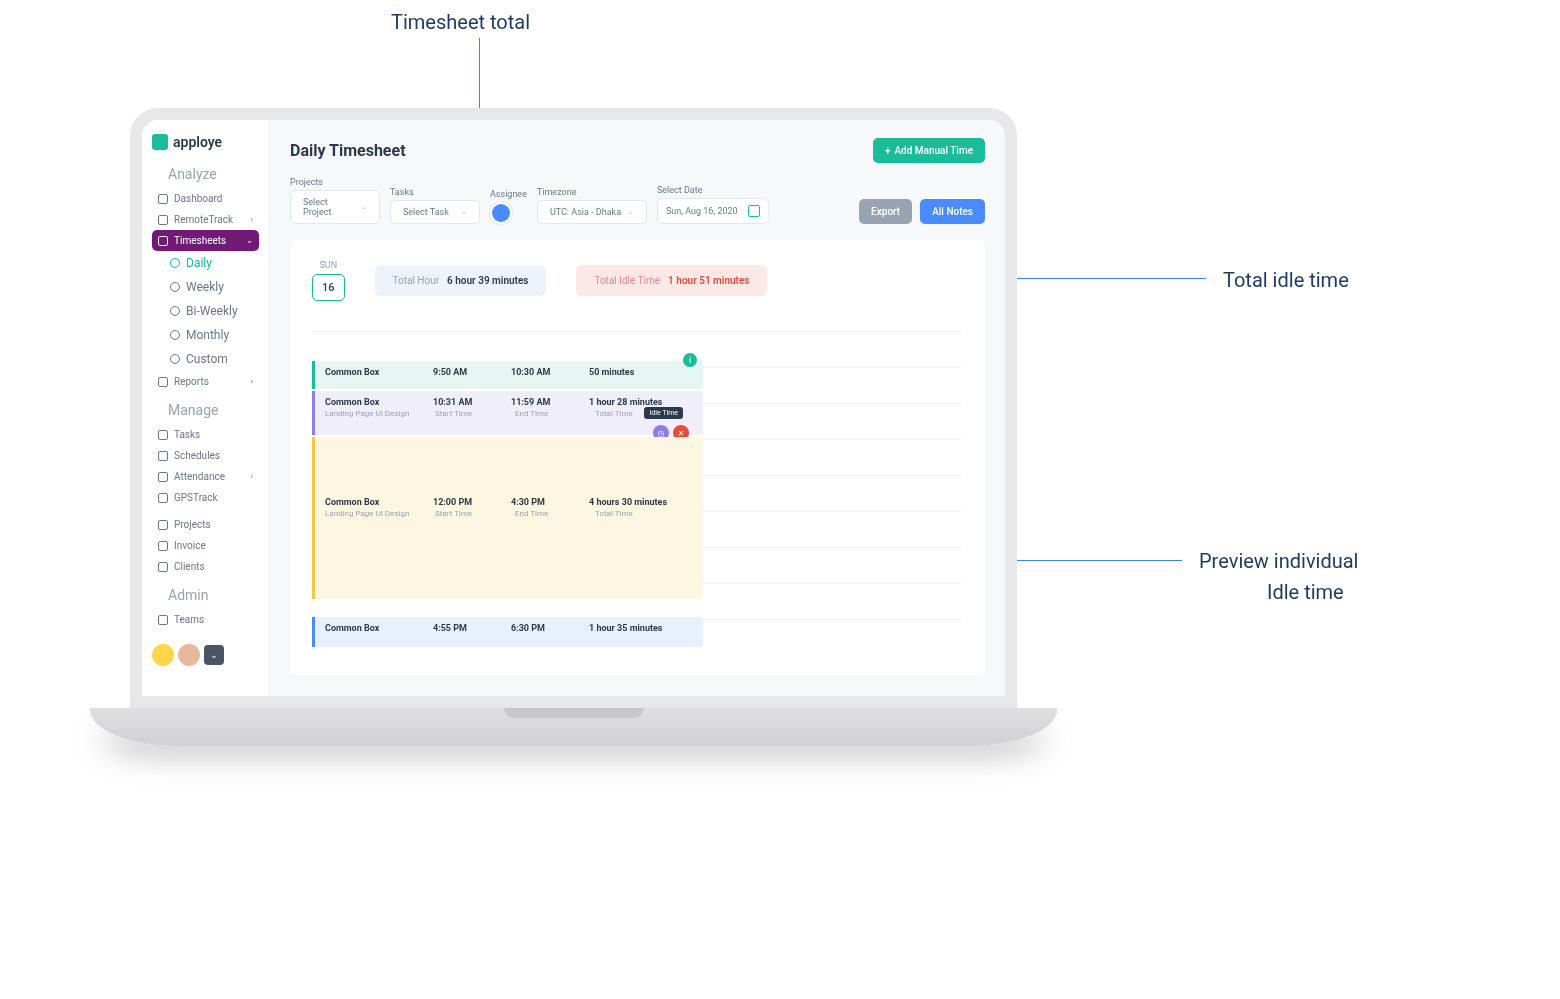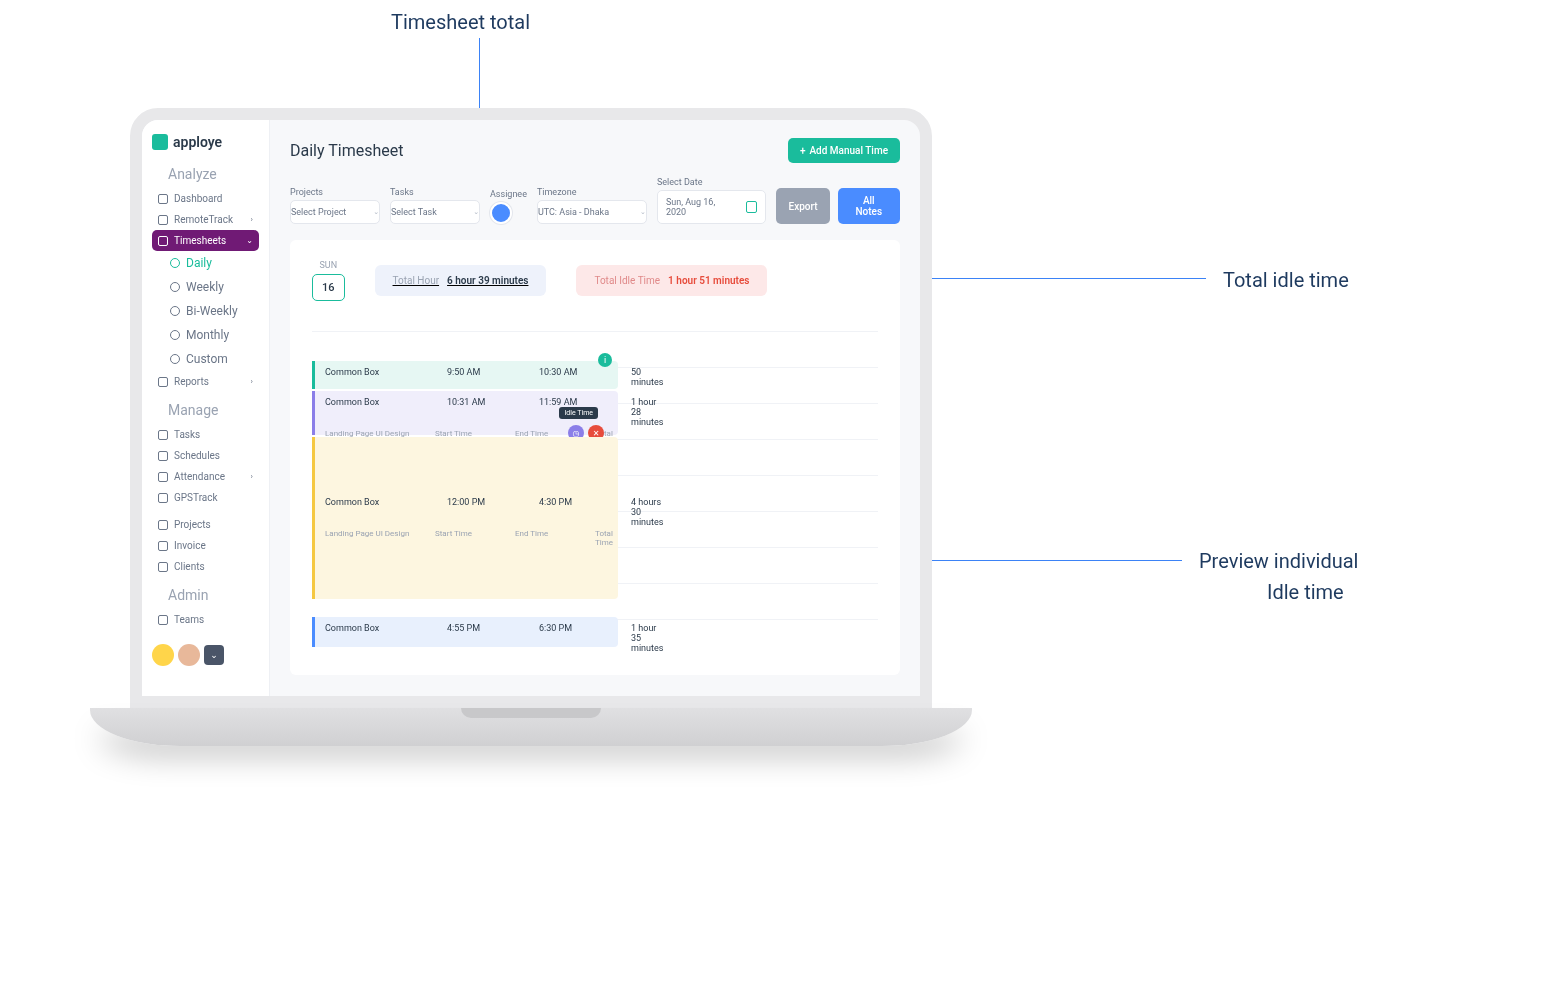--- a/index.html
+++ b/index.html
@@ -4,21 +4,21 @@
 <style>
 * { margin: 0; padding: 0; box-sizing: border-box; font-family: -apple-system, BlinkMacSystemFont, "Segoe UI", Roboto, sans-serif; }
 body { background: #fff; width: 1560px; height: 999px; position: relative; }
 
 
 .annotation { position: absolute; color: #1e3a5f; font-size: 20px; }
 .ann-line { position: absolute; background: #3b82f6; }
 .ann-dot { position: absolute; width: 8px; height: 8px; border-radius: 50%; background: #3b82f6; }
 
 
-.laptop { position: absolute; left: 130px; top: 108px; width: 802px; }
+.laptop { position: absolute; left: 130px; top: 108px; width: 887px; }
 .laptop-screen { background: #f7f8fa; border: 12px solid #e8e8ea; border-radius: 28px 28px 0 0; height: 600px; overflow: hidden; display: flex; }
 .laptop-base { height: 38px; background: linear-gradient(#e0e0e2, #d0d0d2); border-radius: 0 0 90px 90px / 0 0 36px 36px; box-shadow: 0 18px 30px -8px rgba(0,0,0,.25); position: relative; margin: 0 -40px; }
 .laptop-notch { position: absolute; left: 50%; transform: translateX(-50%); top: 0; width: 140px; height: 10px; background: #c8c8ca; border-radius: 0 0 12px 12px; }
 
 
 .sidebar { width: 128px; background: #fff; border-right: 1px solid #eef0f4; padding: 14px 10px; font-size: 10px; overflow: hidden; }
 .logo { display: flex; align-items: center; gap: 5px; font-weight: 600; font-size: 14px; color: #2b3a4a; margin-bottom: 16px; }
 .logo-mark { width: 16px; height: 16px; background: #1abc9c; border-radius: 3px; position: relative; }
 .section-label { color: #9aa3b2; font-size: 14px; margin: 10px 16px 6px; }
 .nav-item { display: flex; align-items: center; gap: 6px; padding: 5px 6px; color: #6b7688; border-radius: 5px; cursor: pointer; }
@@ -28,60 +28,60 @@
 .nav-icon { width: 10px; height: 10px; border: 1px solid currentColor; border-radius: 2px; flex-shrink: 0; }
 .nav-icon.circle { border-radius: 50%; }
 .nav-chevron { margin-left: auto; font-size: 8px; }
 .footer-avatars { display: flex; gap: 4px; margin-top: 14px; align-items: center; }
 .av { width: 22px; height: 22px; border-radius: 50%; background: #ffd54a; }
 .av2 { width: 22px; height: 22px; border-radius: 50%; background: #e8b89a; }
 .av-more { width: 20px; height: 20px; background: #4a5568; color: #fff; border-radius: 4px; display: flex; align-items: center; justify-content: center; font-size: 9px; }
 
 .main { flex: 1; padding: 18px 20px; overflow: hidden; }
 .page-header { display: flex; justify-content: space-between; align-items: center; margin-bottom: 14px; }
-.page-title { font-size: 16px; font-weight: 400; color: #2b3a4a; }
+.page-title { font-size: 16px; font-weight: 700; color: #2b3a4a; }
 .btn { padding: 7px 12px; border-radius: 5px; font-size: 10px; font-weight: 500; border: none; cursor: pointer; display: inline-flex; align-items: center; gap: 4px; }
 .btn-teal { background: #1abc9c; color: #fff; }
 .btn-gray { background: #9aa3b2; color: #fff; }
 .btn-blue { background: #4a8cff; color: #fff; }
 
 .filters { display: flex; gap: 10px; align-items: flex-end; margin-bottom: 16px; }
 .filter { display: flex; flex-direction: column; gap: 3px; }
 .filter label { font-size: 9px; color: #6b7688; }
-.select { background: #fff; border: 1px solid #e4e7ed; border-radius: 5px; padding: 6px 0; font-size: 9px; color: #6b7688; display: flex; align-items: center; gap: 6px; cursor: pointer; }
+.select { background: #fff; border: 1px solid #e4e7ed; border-radius: 5px; padding: 6px 12px; font-size: 9px; color: #6b7688; display: flex; align-items: center; gap: 6px; cursor: pointer; }
 .select .chev { margin-left: auto; font-size: 7px; color: #b0b8c5; }
 .avatar-small { width: 22px; height: 22px; border-radius: 50%; background: #4a8cff; border: 2px solid #fff; box-shadow: 0 0 0 1px #e4e7ed; }
 .date-pick { background: #fff; border: 1px solid #e4e7ed; border-radius: 5px; padding: 6px 8px; font-size: 9px; color: #6b7688; display: flex; align-items: center; gap: 10px; }
 .cal-icon { width: 12px; height: 12px; border: 1px solid #1abc9c; border-radius: 2px; }
 
 .card { background: #fff; border-radius: 6px; padding: 20px 22px; }
 .card-header { display: flex; align-items: center; gap: 30px; margin-bottom: 14px; }
 .day-box { text-align: center; }
 .day-name { font-size: 9px; color: #9aa3b2; margin-bottom: 4px; }
 .day-num { border: 1px solid #1abc9c; border-radius: 5px; padding: 6px 9px; font-size: 11px; color: #2b3a4a; font-weight: 500; }
 .total-pill { padding: 10px 18px; border-radius: 6px; font-size: 10px; display: flex; gap: 8px; }
-.pill-hour { background: #eef2fb; text-decoration: underline; }
+.pill-hour { background: #eef2fb; }
 .pill-idle { background: #fde8e8; }
 .pill-label { color: #9aa3b2; }
 .pill-idle .pill-label { color: #e08a8a; }
 .pill-value { font-weight: 600; color: #2b3a4a; }
 .pill-idle .pill-value { color: #e74c3c; }
 
 .timeline { display: flex; font-size: 10px; }
 .time-col { width: 44px; color: #6b7688; }
 .time-col div { height: 36px; }
 .tz-label { font-size: 8px; color: #9aa3b2; margin-bottom: 6px; }
 .events { flex: 1; position: relative; }
 .hour-line { height: 36px; border-top: 1px solid #f0f2f6; }
 .event { position: absolute; left: 0; right: 260px; border-left: 3px solid; padding: 6px 10px; border-radius: 0 4px 4px 0; }
 .ev-teal { background: #e6f7f3; border-color: #1abc9c; }
 .ev-purple { background: #f0eefb; border-color: #8b7ee8; }
 .ev-yellow { background: #fdf6e0; border-color: #f5c842; }
 .ev-blue { background: #e8f0fd; border-color: #4a8cff; }
-.ev-row1 { display: grid; grid-template-columns: 100px 70px 70px 1fr; gap: 22px; font-size: 9px; color: #2b3a4a; font-weight: 400; }
+.ev-row1 { display: grid; grid-template-columns: 100px 70px 70px 1fr; gap: 8px; font-size: 9px; color: #2b3a4a; font-weight: 700; }
 .ev-row2 { display: grid; grid-template-columns: 100px 70px 70px 1fr; gap: 10px; font-size: 8px; color: #9aa3b2; margin-top: 2px; }
 .info-badge { position: absolute; top: -8px; right: 6px; width: 14px; height: 14px; background: #1abc9c; border-radius: 50%; color: #fff; font-size: 9px; display: flex; align-items: center; justify-content: center; }
 .idle-badge { position: absolute; background: #2b3a4a; color: #fff; font-size: 7px; padding: 2px 5px; border-radius: 3px; }
 .action-btns { position: absolute; display: flex; gap: 4px; }
 .act-btn { width: 16px; height: 16px; border-radius: 50%; display: flex; align-items: center; justify-content: center; font-size: 8px; }
 .act-clock { background: #8b7ee8; color: #fff; }
 .act-del { background: #e74c3c; color: #fff; }
 .actions-right { margin-left: auto; display: flex; gap: 8px; }
 </style>
 </head>

